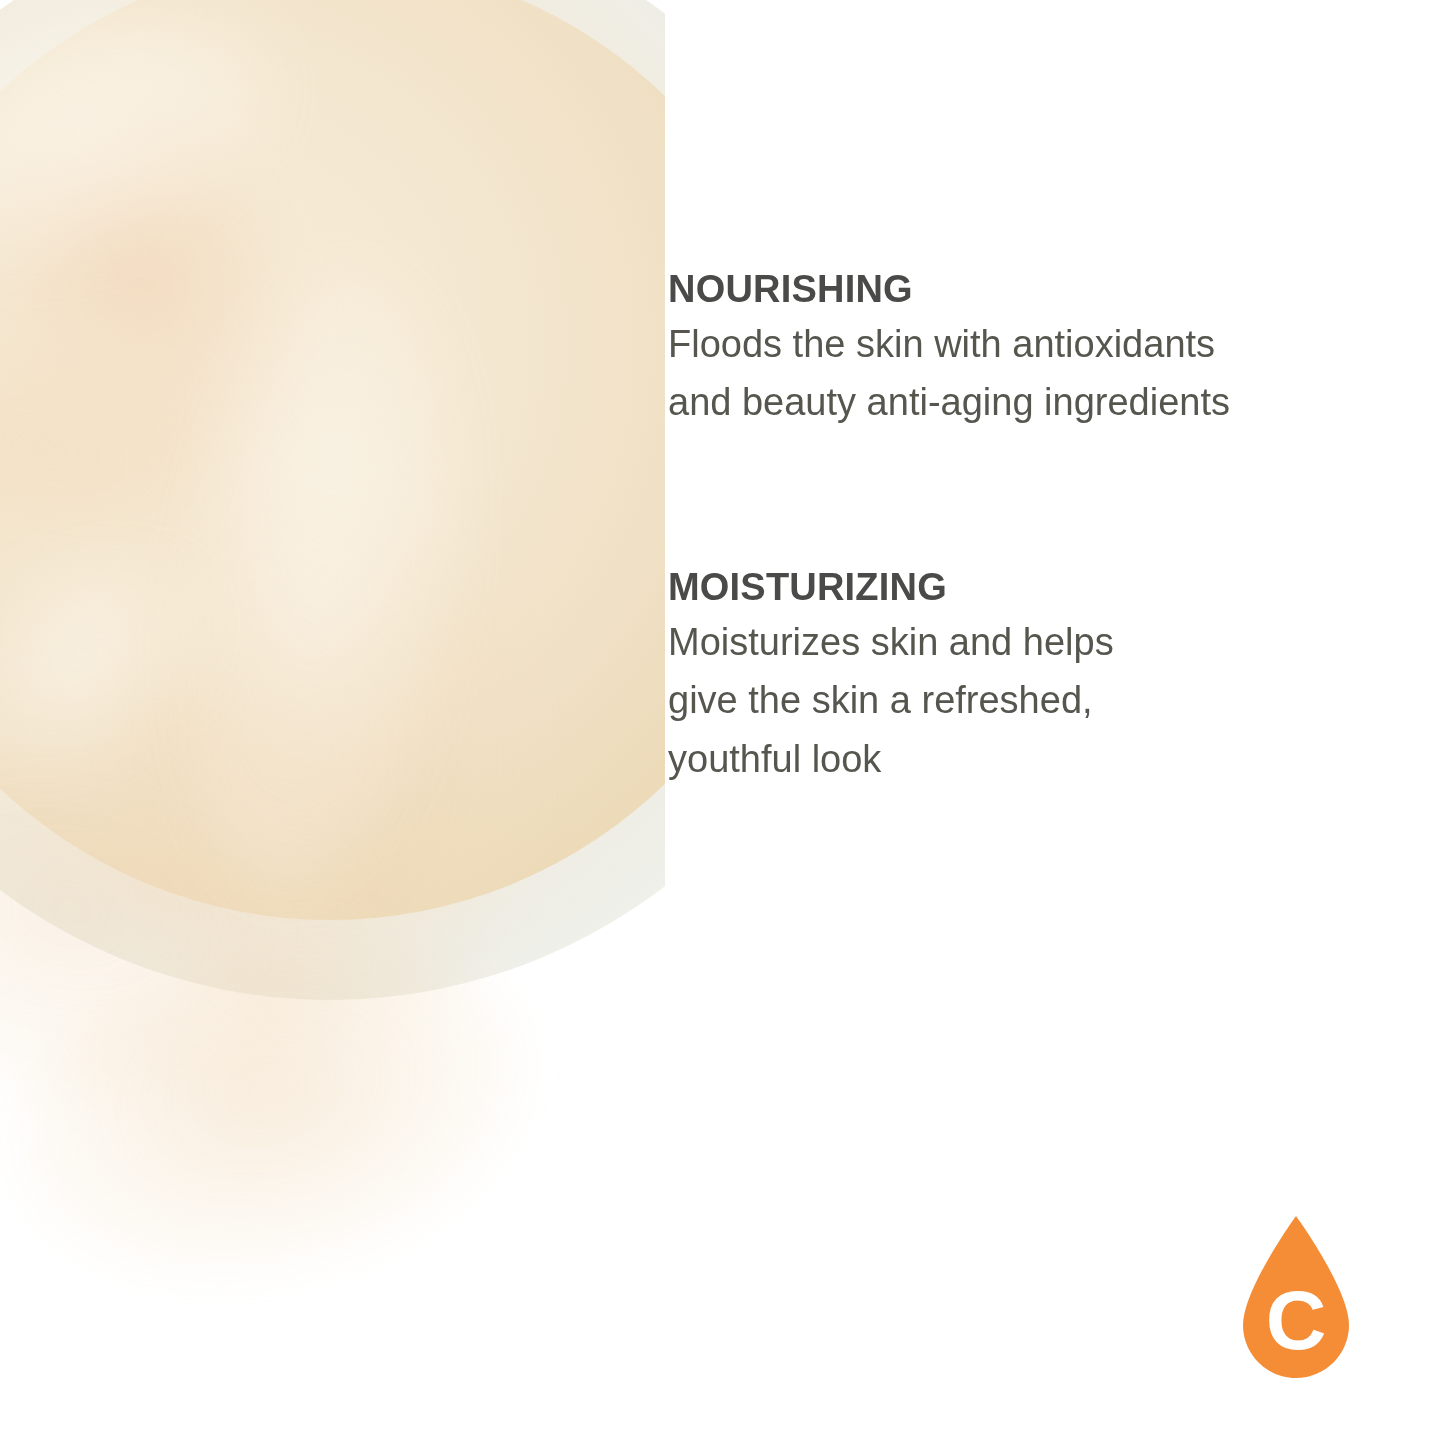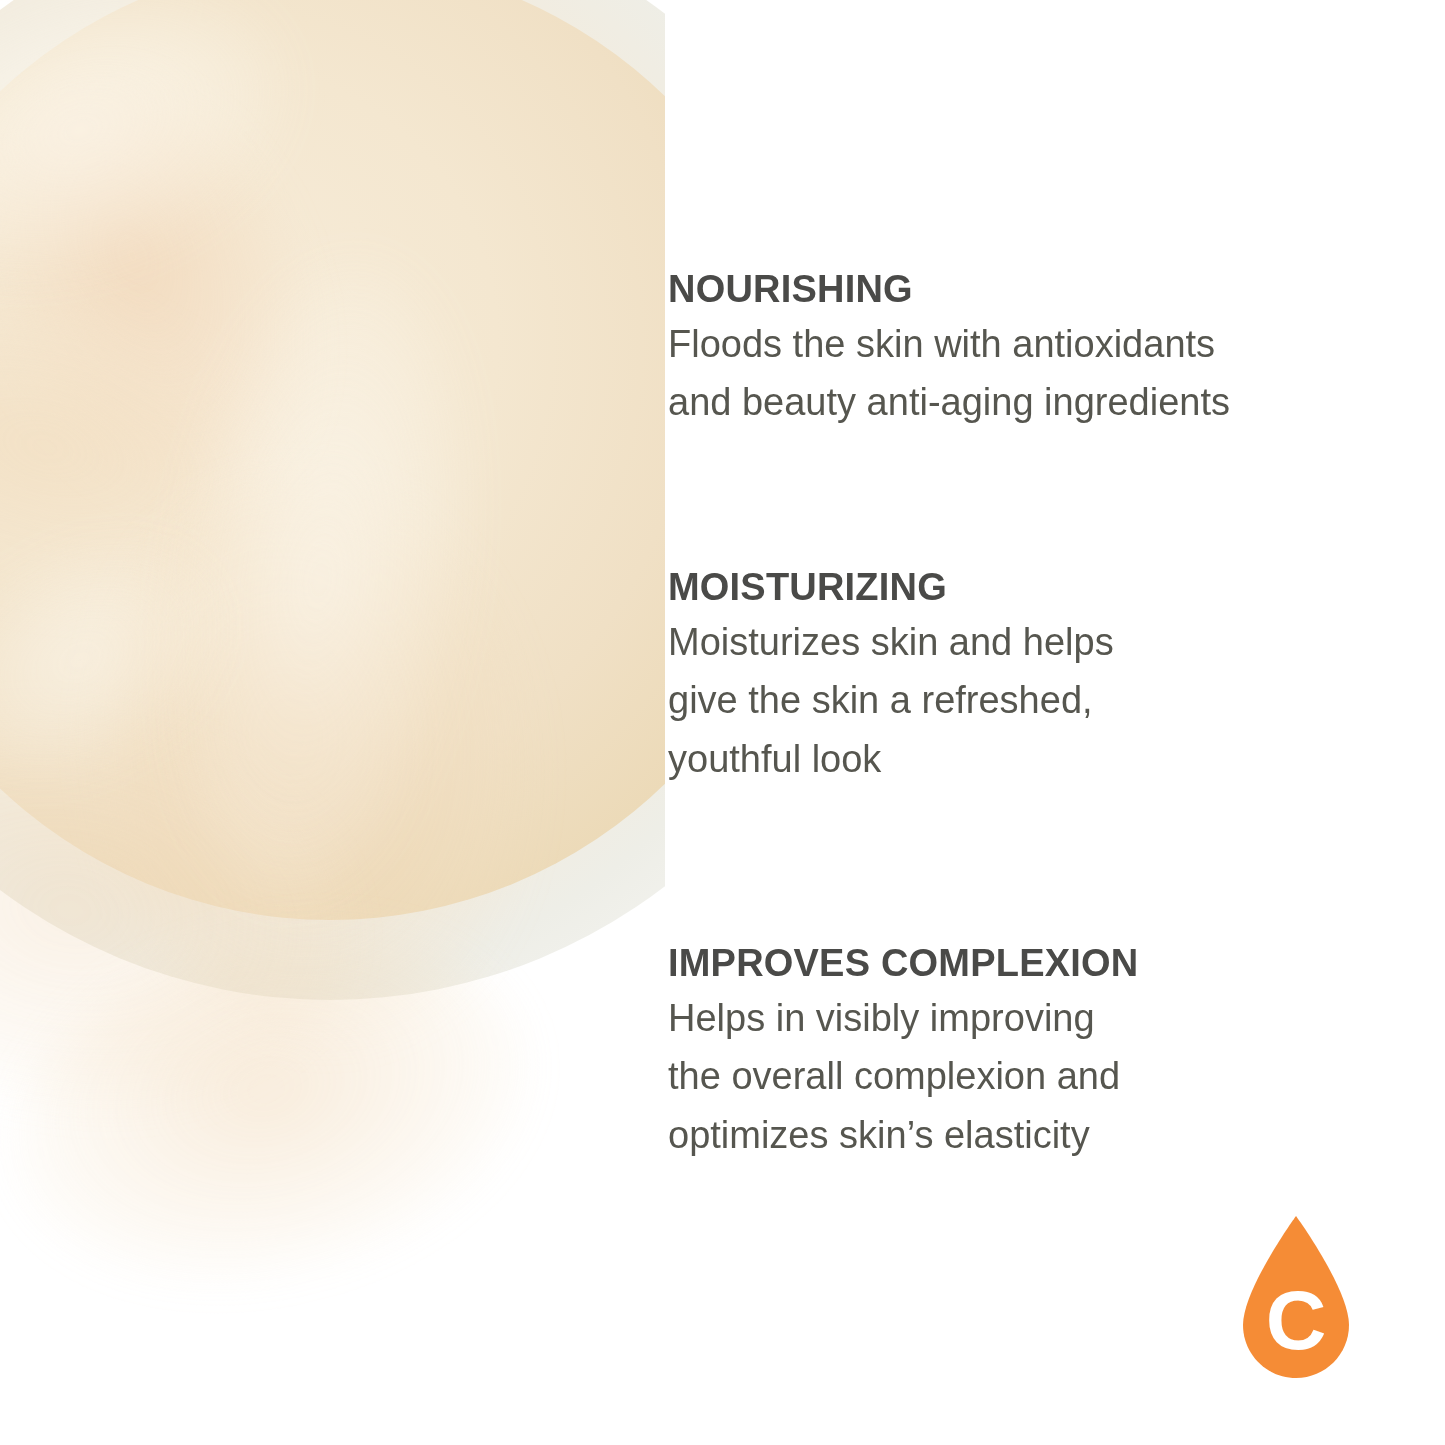--- a/index.html
+++ b/index.html
@@ -235,26 +235,20 @@
 and beauty anti-aging ingredients</p>
     </div>
 
     <div class="benefit benefit-2">
       <h2 class="benefit-title">MOISTURIZING</h2>
       <p class="benefit-body">Moisturizes skin and helps
 give the skin a refreshed,
 youthful look</p>
     </div>
 
-    <div class="benefit benefit-3">
-      <h2 class="benefit-title">IMPROVES COMPLEXION</h2>
-      <p class="benefit-body">Helps in visibly improving
-the overall complexion and
-optimizes skin’s elasticity</p>
-    </div>
 
   </div>
 
   <div class="logo">
     <svg viewBox="0 0 106 162" xmlns="http://www.w3.org/2000/svg">
       <path d="M53 0 C53 0 106 73 106 109 C106 138.2 82.3 162 53 162 C23.7 162 0 138.2 0 109 C0 73 53 0 53 0 Z" fill="#f58c36"></path>
       <text x="53" y="133" text-anchor="middle" font-family="Liberation Sans, sans-serif" font-size="84" font-weight="700" fill="#ffffff">C</text>
     </svg>
   </div>
 

